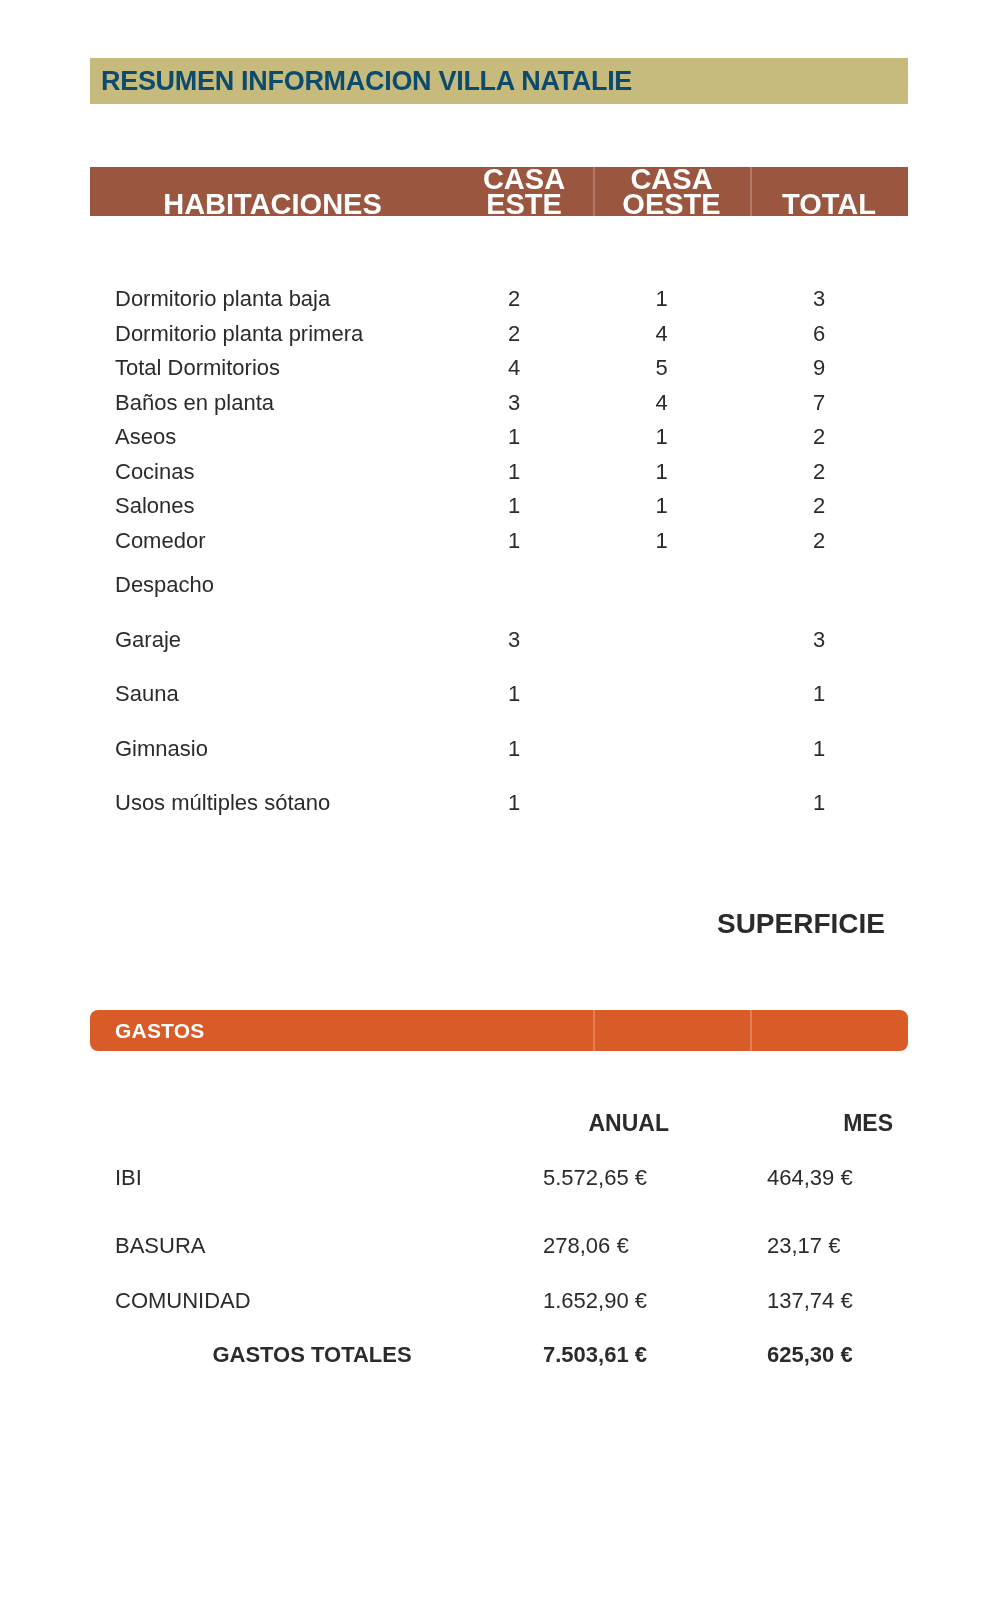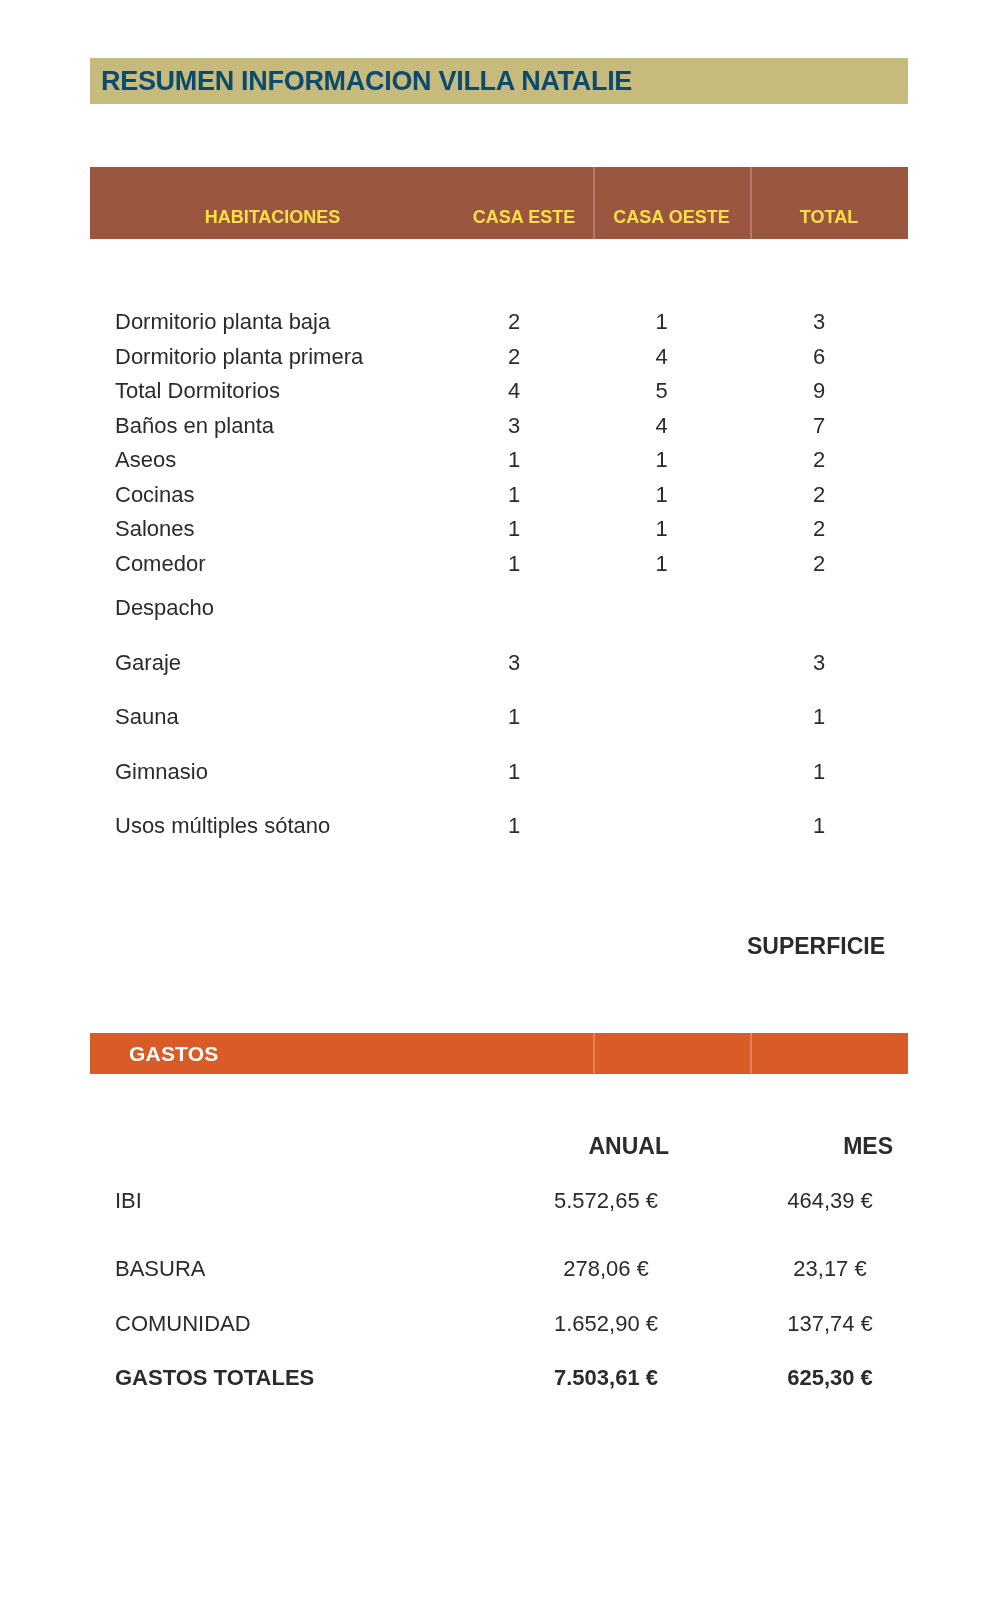--- a/index.html
+++ b/index.html
@@ -19,25 +19,25 @@
     display: flex; align-items: center;
     padding-left: 11px;
   }
   .title-bar span {
     font-size: 27px; font-weight: bold; color: #0c4a6e; letter-spacing: -0.3px;
   }
 
   
   .rooms-header {
     position: relative;
-    margin-top: 63px; height: 72px;
+    margin-top: 63px; height: 49px;
     background: var(--brown, #9B5640);
     display: grid; grid-template-columns: 365px 138px 157px 1fr;
     align-items: end; padding-bottom: 9px;
-    color: #fde047; font-weight: bold; font-size: 18px;
+    color: #ffffff; font-weight: bold; font-size: 29px;
   }
   .rooms-header .hcell { text-align: center; line-height: 25px; }
   .vdiv {
     position: absolute; top: 0; bottom: 0; width: 2px;
     background: rgba(255,255,255,0.22);
   }
   .vdiv.d1 { left: 503px; }
   .vdiv.d2 { left: 660px; }
 
   
@@ -47,46 +47,46 @@
     align-items: center; height: 34.5px;
     font-size: 22px;
   }
   .r-row.tall { height: 54.5px; }
   .r-label { padding-left: 25px; }
   .r-num { text-align: center; padding-right: 20px; }
 
   
   .superficie { margin-top: 66px; }
   .s-row { display: grid; grid-template-columns: 1fr 220px; align-items: center; height: 54.5px; font-size: 22px; }
-  .s-header-cell { grid-column: 2; text-align: right; padding-right: 23px; font-weight: bold; font-size: 23px; }
+  .s-header-cell { grid-column: 2; text-align: right; padding-right: 23px; font-weight: bold; font-size: 28px; }
   .s-label { padding-left: 25px; }
   .s-value { text-align: right; padding-right: 10px; }
 
   
   .gastos-bar {
     position: relative;
     margin-top: 59px; height: 41px;
     background: var(--orange, #D95B27);
-    display: flex; align-items: center; padding-left: 39px;
+    display: flex; align-items: center; padding-left: 25px; border-radius: 8px;
   }
   .gastos-bar span { color: #fff; font-weight: bold; font-size: 21px; letter-spacing: 0.2px; }
 
   
   .gastos-table { margin-top: 45.5px; padding-right: 15px; }
   .g-row {
     display: grid; grid-template-columns: 1fr 126px 30px 126px;
     align-items: center; height: 54.5px; font-size: 22px; gap: 34px;
   }
   .g-row.spaced { margin-top: 13.5px; }
   .g-row.bold { font-weight: bold; }
   .g-label { padding-left: 25px; }
   .g-head { text-align: center; font-weight: bold; font-size: 23px; }
   .g-anual { grid-column: 2; text-align: right; }
   .g-mes { grid-column: 4; text-align: right; }
-  .g-val { text-align: center; }
+  .g-val { text-align: left; }
 </style>
 </head>
 <body>
 
 <div class="content">
 
   <div class="title-bar">
     <span>RESUMEN INFORMACION VILLA NATALIE</span>
   </div>
 
@@ -207,20 +207,20 @@
           <div class="g-label" style="grid-column: 1;">BASURA</div>
           <div class="g-val" style="grid-column: 2;">278,06 €</div>
           <div class="g-val" style="grid-column: 4;">23,17 €</div>
         </div>
         <div class="g-row">
           <div class="g-label" style="grid-column: 1;">COMUNIDAD</div>
           <div class="g-val" style="grid-column: 2;">1.652,90 €</div>
           <div class="g-val" style="grid-column: 4;">137,74 €</div>
         </div>
         <div class="g-row bold">
-          <div class="g-label" style="grid-column: 1;">GASTOS TOTALES</div>
+          <div class="g-label" style="grid-column: 1; text-align: center;">GASTOS TOTALES</div>
           <div class="g-val" style="grid-column: 2;">7.503,61 €</div>
           <div class="g-val" style="grid-column: 4;">625,30 €</div>
         </div>
       </div>
   </div>
 
 </div>
 
 </body></html>

